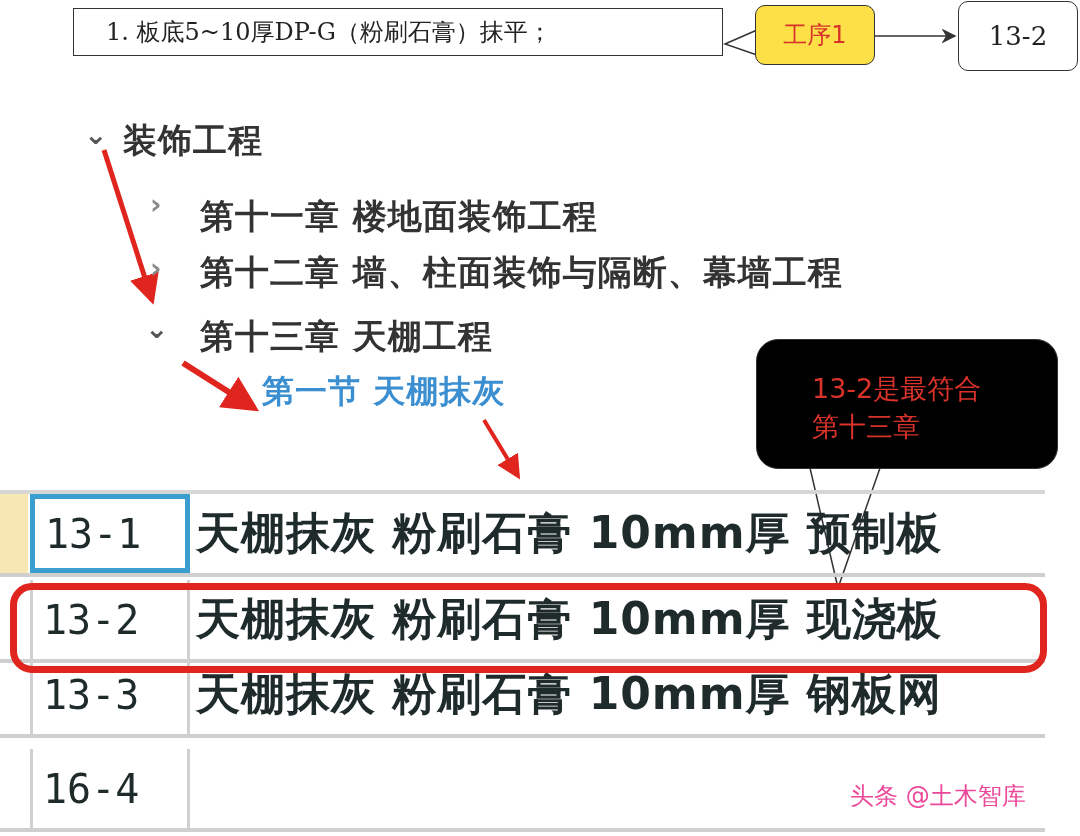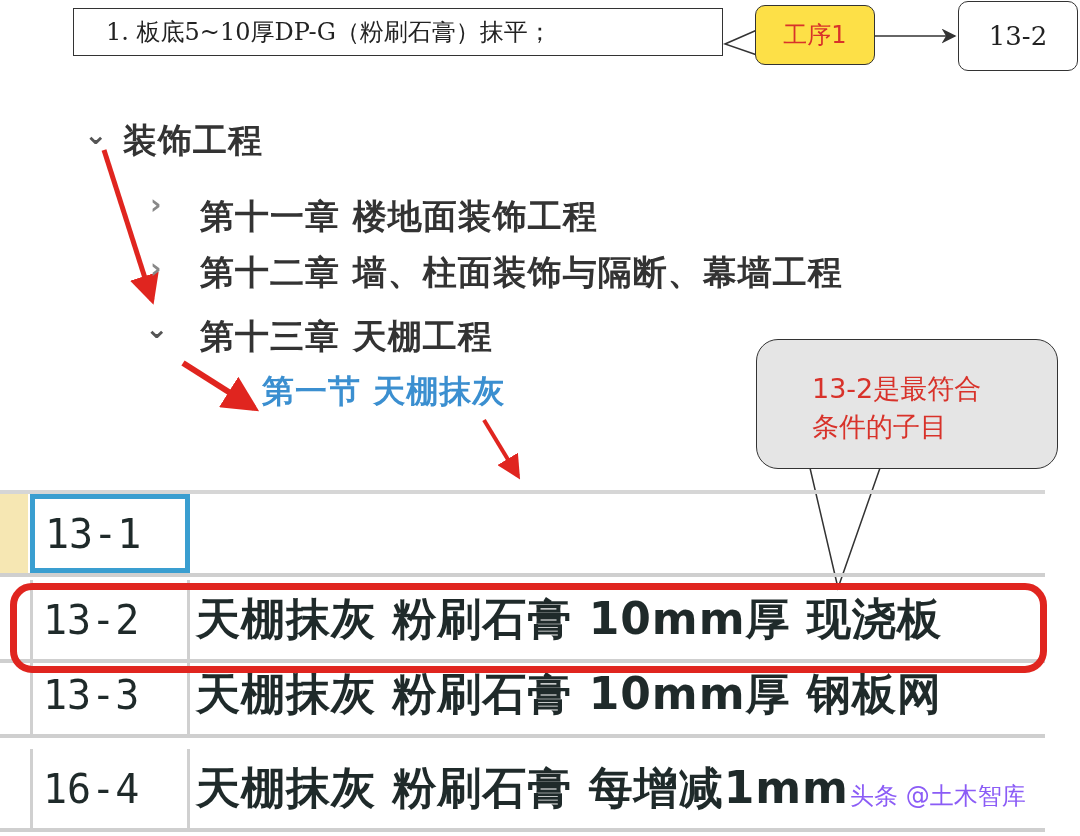--- a/index.html
+++ b/index.html
@@ -34,21 +34,21 @@
     
     .tree-node { font-size: 34px; color: #333; white-space: nowrap; letter-spacing: 1px; font-weight: bold; }
     .tree-node.section { color: #3b8fd0; font-size: 32px; }
     .chev { font-size: 28px; color: #888; font-weight: bold; }
     .chev.open { color: #555; }
 
     
     .bubble {
       left: 756px; top: 339px; width: 302px; height: 130px;
       border: 1.5px solid #333; border-radius: 22px; box-sizing: border-box;
-      background: #e5e5e5; padding: 30px 0 0 55px;
+      background: #000000; padding: 30px 0 0 55px;
       font-size: 27px; line-height: 38px; color: #d8322a;
     }
 
     
     .grid { left: 0; top: 490px; width: 1045px; }
     .row {
       position: absolute; left: 0; width: 1045px; height: 83px;
       border-bottom: 4px solid #cfcfcf; box-sizing: border-box;
     }
     .row .lead { position: absolute; left: 0; top: 0; width: 28px; height: 100%; }
@@ -63,21 +63,21 @@
       display: flex; align-items: center;
       font-size: 44px; color: #1f2a2a; white-space: nowrap; font-weight: bold; letter-spacing: 1px;
     }
     .row.selected .lead { background: #f6e7b3; }
     .row.selected .code { border: 5px solid #3a9ed0; }
     .highlight-ring {
       left: 10px; top: 583px; width: 1037px; height: 90px;
       border: 7px solid #e0251f; border-radius: 22px; box-sizing: border-box;
     }
     .watermark {
-      left: 850px; top: 780px; font-size: 24px; color: #8b5cf6; white-space: nowrap;
+      left: 850px; top: 780px; font-size: 24px; color: #ec4899; white-space: nowrap;
     }
   </style>
 </head>
 <body>
 
 <div class="abs spec-box">
   <span>1. 板底5~10厚DP-G（粉刷石膏）抹平；</span>
 </div>
 
 <svg class="abs" style="left:0;top:0" width="1080" height="836">
@@ -125,40 +125,40 @@
 
 <div class="abs" style="left:145px;top:312px;">
   <span class="chev open">⌄</span>
 </div>
 <div class="abs tree-node" style="left:200px;top:314px;">第十三章  天棚工程</div>
 
 <div class="abs tree-node section" style="left:262px;top:370px;">第一节  天棚抹灰</div>
 
 <div class="abs bubble">
   <div>13-2是最符合</div>
-  <div>条件的子目</div>
+  <div>第十三章</div>
 </div>
 
 <div class="abs grid" style="height:346px;border-top:4px solid #d6d6d6;">
   <div class="row selected" style="top:0;">
     <div class="lead"></div>
     <div class="code">13-1</div>
+    <div class="name">天棚抹灰  粉刷石膏  10mm厚  预制板</div>
   </div>
   <div class="row" style="top:86px;">
     <div class="lead"></div>
     <div class="code">13-2</div>
     <div class="name">天棚抹灰  粉刷石膏  10mm厚  现浇板</div>
   </div>
   <div class="row" style="top:161px;">
     <div class="lead"></div>
     <div class="code">13-3</div>
     <div class="name">天棚抹灰  粉刷石膏  10mm厚  钢板网</div>
   </div>
   <div class="row" style="top:255px;">
     <div class="lead"></div>
     <div class="code">16-4</div>
-    <div class="name">天棚抹灰  粉刷石膏  每增减1mm</div>
   </div>
 </div>
 
 <div class="abs highlight-ring"></div>
 
 <div class="abs watermark">头条 @土木智库</div>
 
 </body></html>

